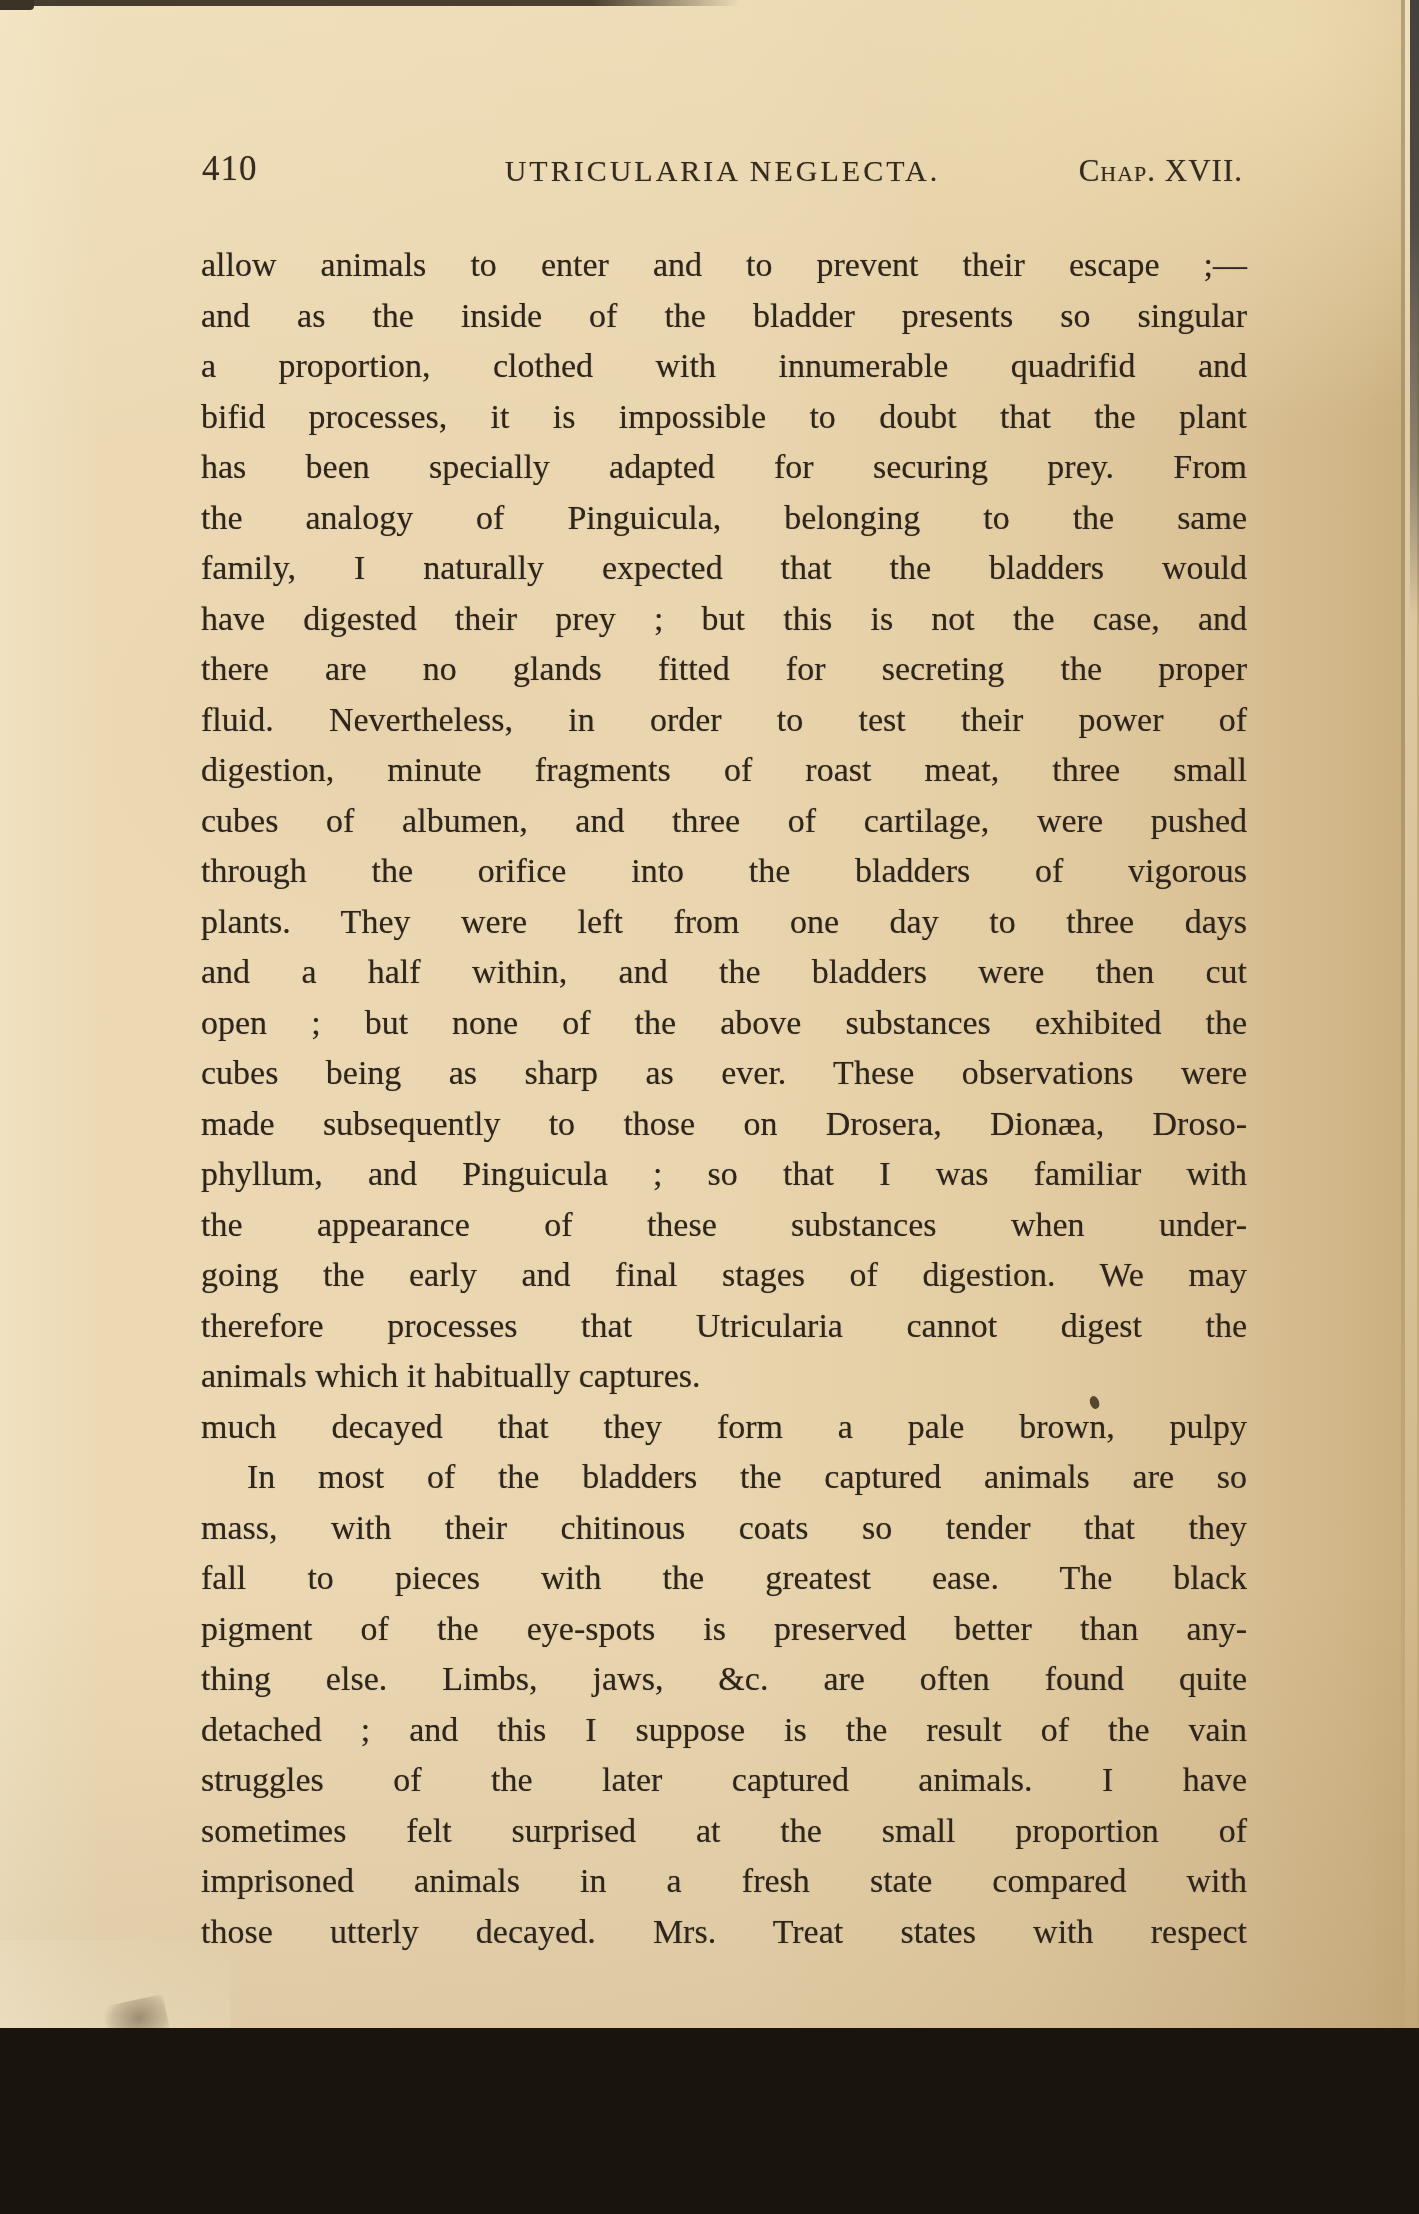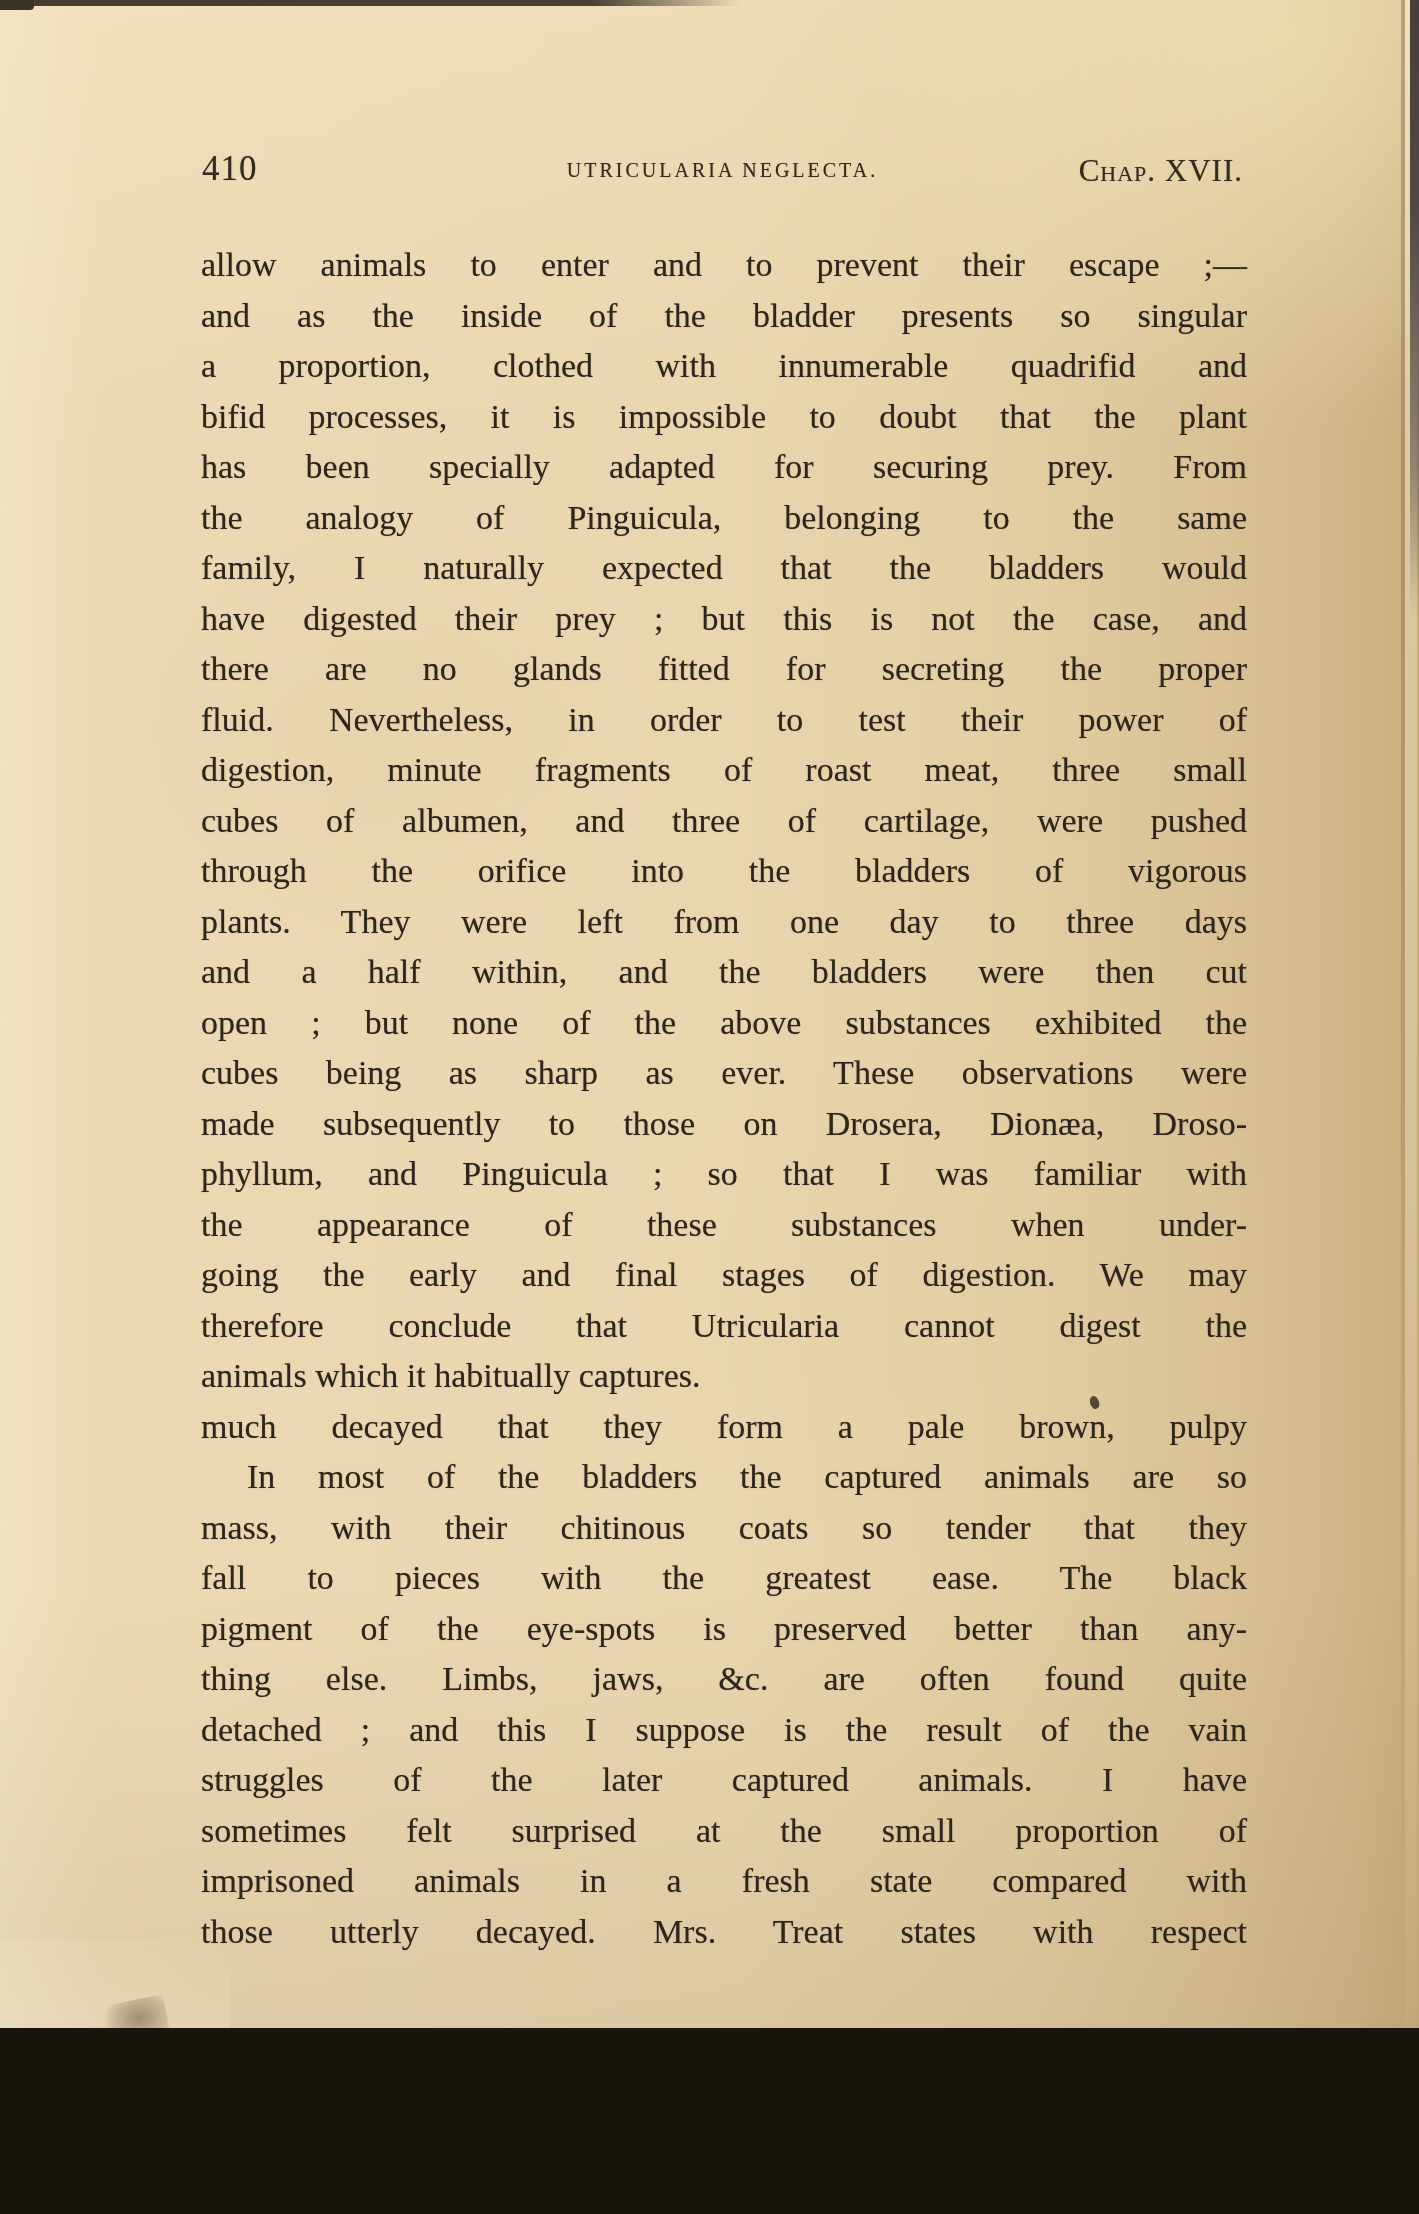--- a/index.html
+++ b/index.html
@@ -80,21 +80,21 @@
     pointer-events:none;
   }
   
   .header-row {
     position:absolute; left:202px; right:176px; top:146px; height:46px;
     font-size:35px; color:#352c20;
     text-shadow:0 0 1px rgba(53,44,32,0.45);
   }
   .hdr-left  { position:absolute; left:0;  top:0; line-height:46px; letter-spacing:1px; }
   .hdr-center{ position:absolute; left:0; right:0; top:3px; text-align:center;
-               font-size:20px; line-height:43px; letter-spacing:3px; }
+               font-size:30px; line-height:43px; letter-spacing:3px; }
   .hdr-right { position:absolute; right:0; top:3px; font-size:31px; line-height:43px;
                font-variant-caps:small-caps; letter-spacing:1px; }
   
   .text-block {
     position:absolute; left:201px; top:240px; width:1046px;
     font-size:34px; line-height:50.5px;
     color:#2e261c;
     text-shadow:0 0 1px rgba(46,38,28,0.45);
   }
   .line { text-align:justify; text-align-last:justify; white-space:normal; }
@@ -143,21 +143,21 @@
         <div class="line">cubes of albumen, and three of cartilage, were pushed</div>
         <div class="line">through the orifice into the bladders of vigorous</div>
         <div class="line">plants. They were left from one day to three days</div>
         <div class="line">and a half within, and the bladders were then cut</div>
         <div class="line">open ; but none of the above substances exhibited the</div>
         <div class="line">cubes being as sharp as ever. These observations were</div>
         <div class="line">made subsequently to those on Drosera, Dionæa, Droso-</div>
         <div class="line">phyllum, and Pinguicula ; so that I was familiar with</div>
         <div class="line">the appearance of these substances when under-</div>
         <div class="line">going the early and final stages of digestion. We may</div>
-        <div class="line">therefore conclude that Utricularia cannot digest the</div>
+        <div class="line">therefore processes that Utricularia cannot digest the</div>
         <div class="line last">animals which it habitually captures.</div>
       </div>
       <div>
         <div class="line">much decayed that they form a pale brown, pulpy</div>
         <div class="line indent">In most of the bladders the captured animals are so</div>
         <div class="line">mass, with their chitinous coats so tender that they</div>
         <div class="line">fall to pieces with the greatest ease. The black</div>
         <div class="line">pigment of the eye-spots is preserved better than any-</div>
         <div class="line">thing else. Limbs, jaws, &amp;c. are often found quite</div>
         <div class="line">detached ; and this I suppose is the result of the vain</div>

